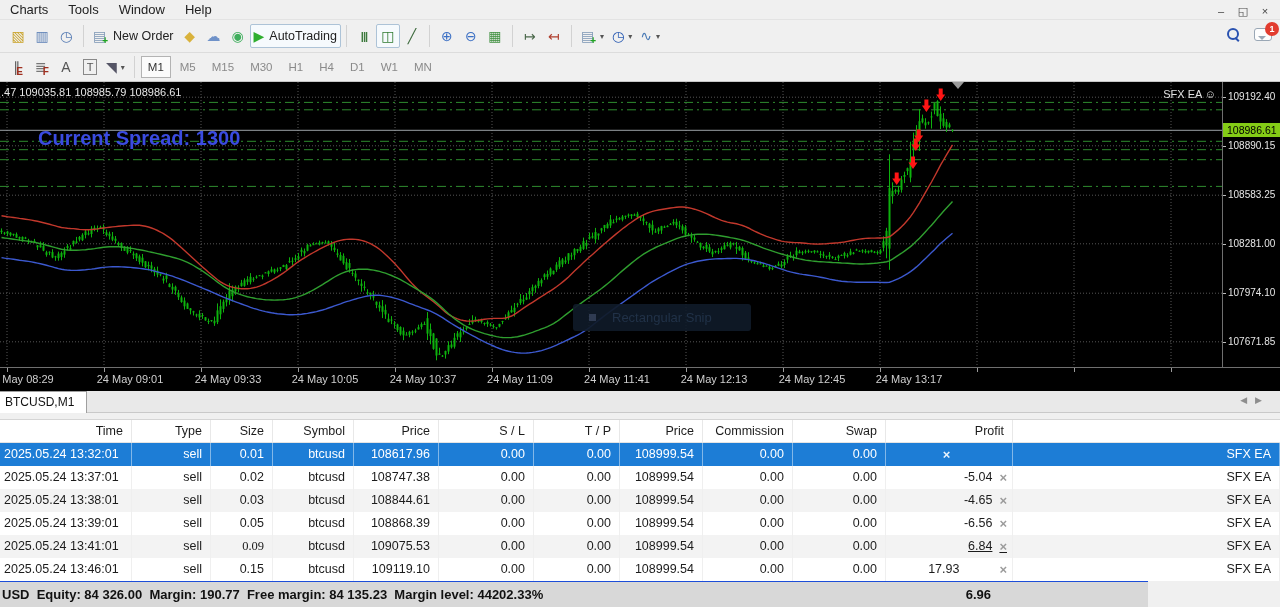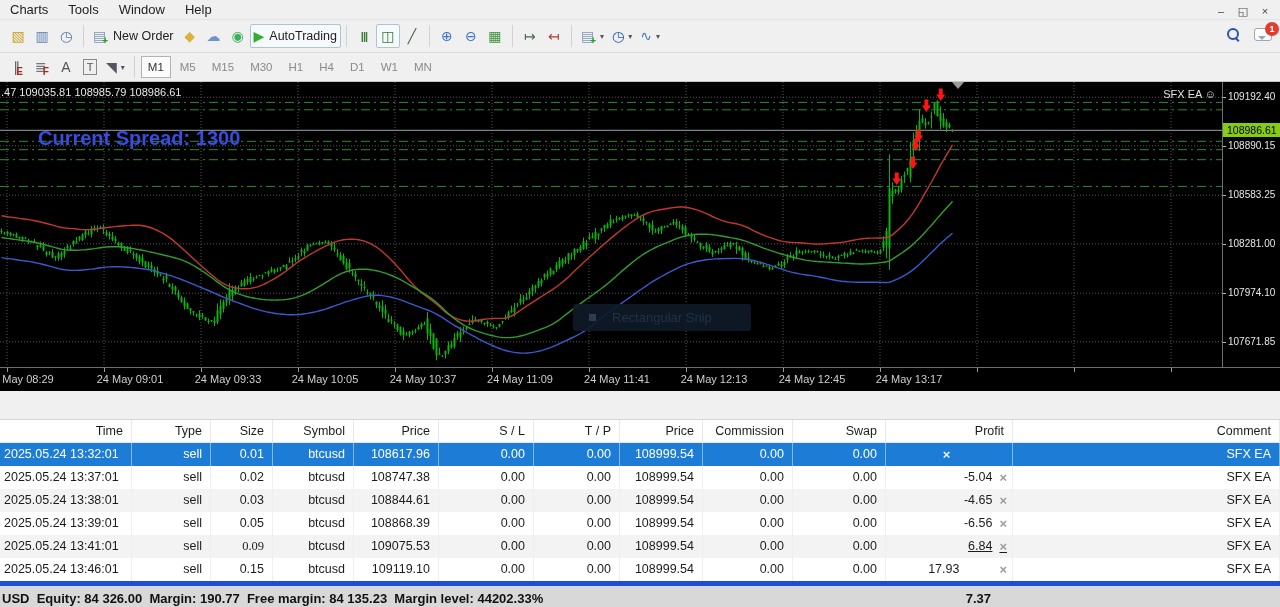--- a/index.html
+++ b/index.html
@@ -62,21 +62,21 @@
   .trow.head .tcell{border-right:1px solid #e8e8e8;}
   .tcell.left{text-align:left;padding-left:4px;}
   .trow.alt{background:#f3f3f3;}
   .trow.selected{background:#1d7dd6;}
   .trow.selected .tcell{color:#fff;border-right:1px solid rgba(255,255,255,.45);}
   .pcell{display:flex;justify-content:flex-end;align-items:center;gap:7px;padding-right:5px;}
   .xicon{color:#9b9b9b;font-size:13px;font-weight:bold;line-height:23px;}
   .trow.selected .xicon{color:#eaf3fc;}
 
   
-  .status-bar{position:absolute;left:0;top:581px;width:1280px;height:26px;background:#d8d8d8;border-top:5px solid #1d4ed8;}
+  .status-bar{position:absolute;left:0;top:581px;width:1148px;height:26px;background:#d8d8d8;border-top:1px solid #1d4ed8;}
   .status-text{position:absolute;left:2px;top:0;font-size:13px;font-weight:bold;color:#111;line-height:25px;white-space:pre;}
   .total-profit{position:absolute;left:886px;width:105px;top:0;text-align:right;font-size:13px;font-weight:bold;color:#111;line-height:25px;}
 </style>
 </head>
 <body>
 
 <div class="app">
 
   <div class="menubar">
     <div id="menu-items"><span class="menu-item">Charts</span><span class="menu-item">Tools</span><span class="menu-item">Window</span><span class="menu-item">Help</span></div>
@@ -574,37 +574,44 @@
         <div class="ta-label" style="left: 325px;">24 May 10:05</div>
         <div class="ta-label" style="left: 423px;">24 May 10:37</div>
         <div class="ta-label" style="left: 520px;">24 May 11:09</div>
         <div class="ta-label" style="left: 617px;">24 May 11:41</div>
         <div class="ta-label" style="left: 714px;">24 May 12:13</div>
         <div class="ta-label" style="left: 812px;">24 May 12:45</div>
         <div class="ta-label" style="left: 909px;">24 May 13:17</div>
       </div>
   </div>
 
+  <div class="tab-row">
+    <div class="chart-tab">
+      <span>BTCUSD,M1</span>
+    </div>
+    <div class="tab-arrows">
+      <span>◀</span><span>▶</span>
+    </div>
+  </div>
 
   <div class="panel-gap"></div>
 
   <div class="trade-table">
     <div class="trow head" id="thead">
         <div class="tcell" style="width: 132px;">Time</div>
         <div class="tcell" style="width: 79px;">Type</div>
         <div class="tcell" style="width: 62px;">Size</div>
         <div class="tcell" style="width: 81px;">Symbol</div>
         <div class="tcell" style="width: 85px;">Price</div>
         <div class="tcell" style="width: 95px;">S / L</div>
         <div class="tcell" style="width: 86px;">T / P</div>
         <div class="tcell" style="width: 83px;">Price</div>
         <div class="tcell" style="width: 90px;">Commission</div>
         <div class="tcell" style="width: 93px;">Swap</div>
         <div class="tcell" style="width: 127px;">Profit</div>
-        <div class="tcell" style="width: 267px;">Comment</div>
       </div>
     <div id="tbody">
         <div class="trow selected">
           <div class="tcell left" style="width: 132px;">2025.05.24 13:32:01</div>
           <div class="tcell" style="width: 79px;">sell</div>
           <div class="tcell" style="width: 62px;">0.01</div>
           <div class="tcell" style="width: 81px;">btcusd</div>
           <div class="tcell" style="width: 85px;">108617.96</div>
           <div class="tcell" style="width: 95px;">0.00</div>
           <div class="tcell" style="width: 86px;">0.00</div>
@@ -700,16 +707,16 @@
             <span>17.93</span>
             <span class="xicon">×</span>
           </div>
           <div class="tcell" style="width: 267px;">SFX EA</div>
         </div>
       </div>
   </div>
 
   <div class="status-bar">
     <span class="status-text">USD  Equity: 84 326.00  Margin: 190.77  Free margin: 84 135.23  Margin level: 44202.33%</span>
-    <span class="total-profit">7.37</span>
+    <span class="total-profit">6.96</span>
   </div>
 
 </div>
 
 </body></html>

